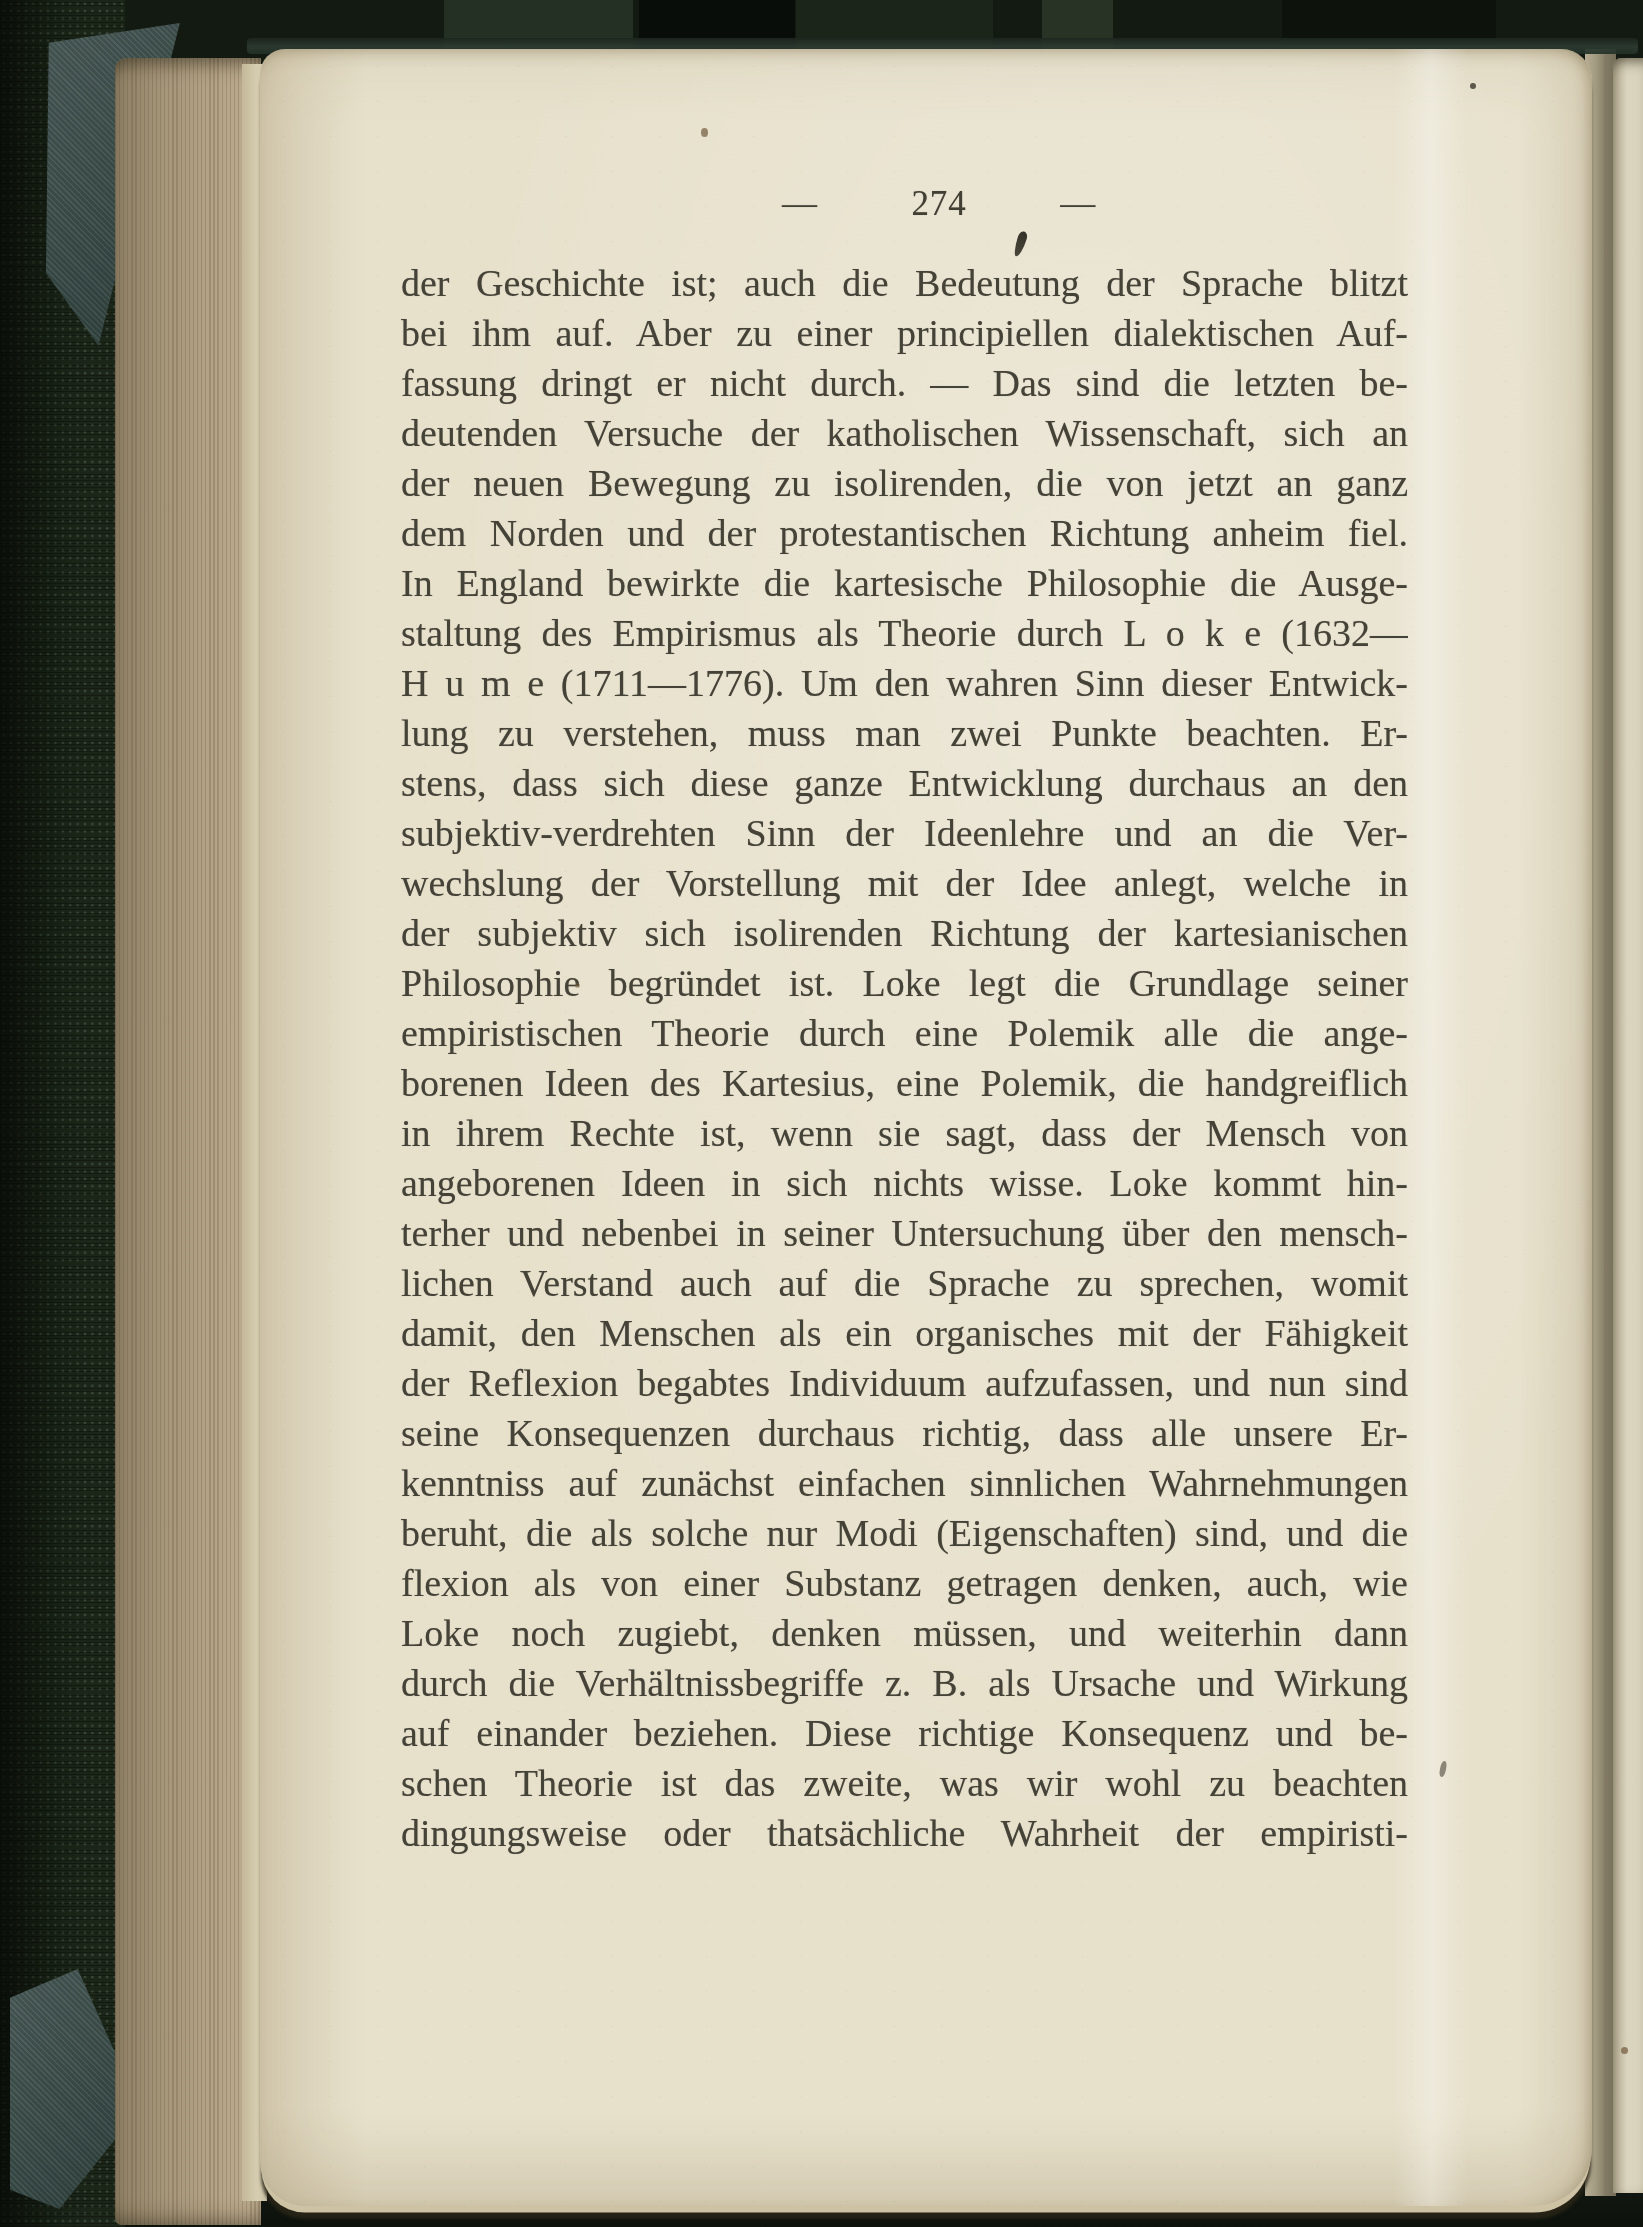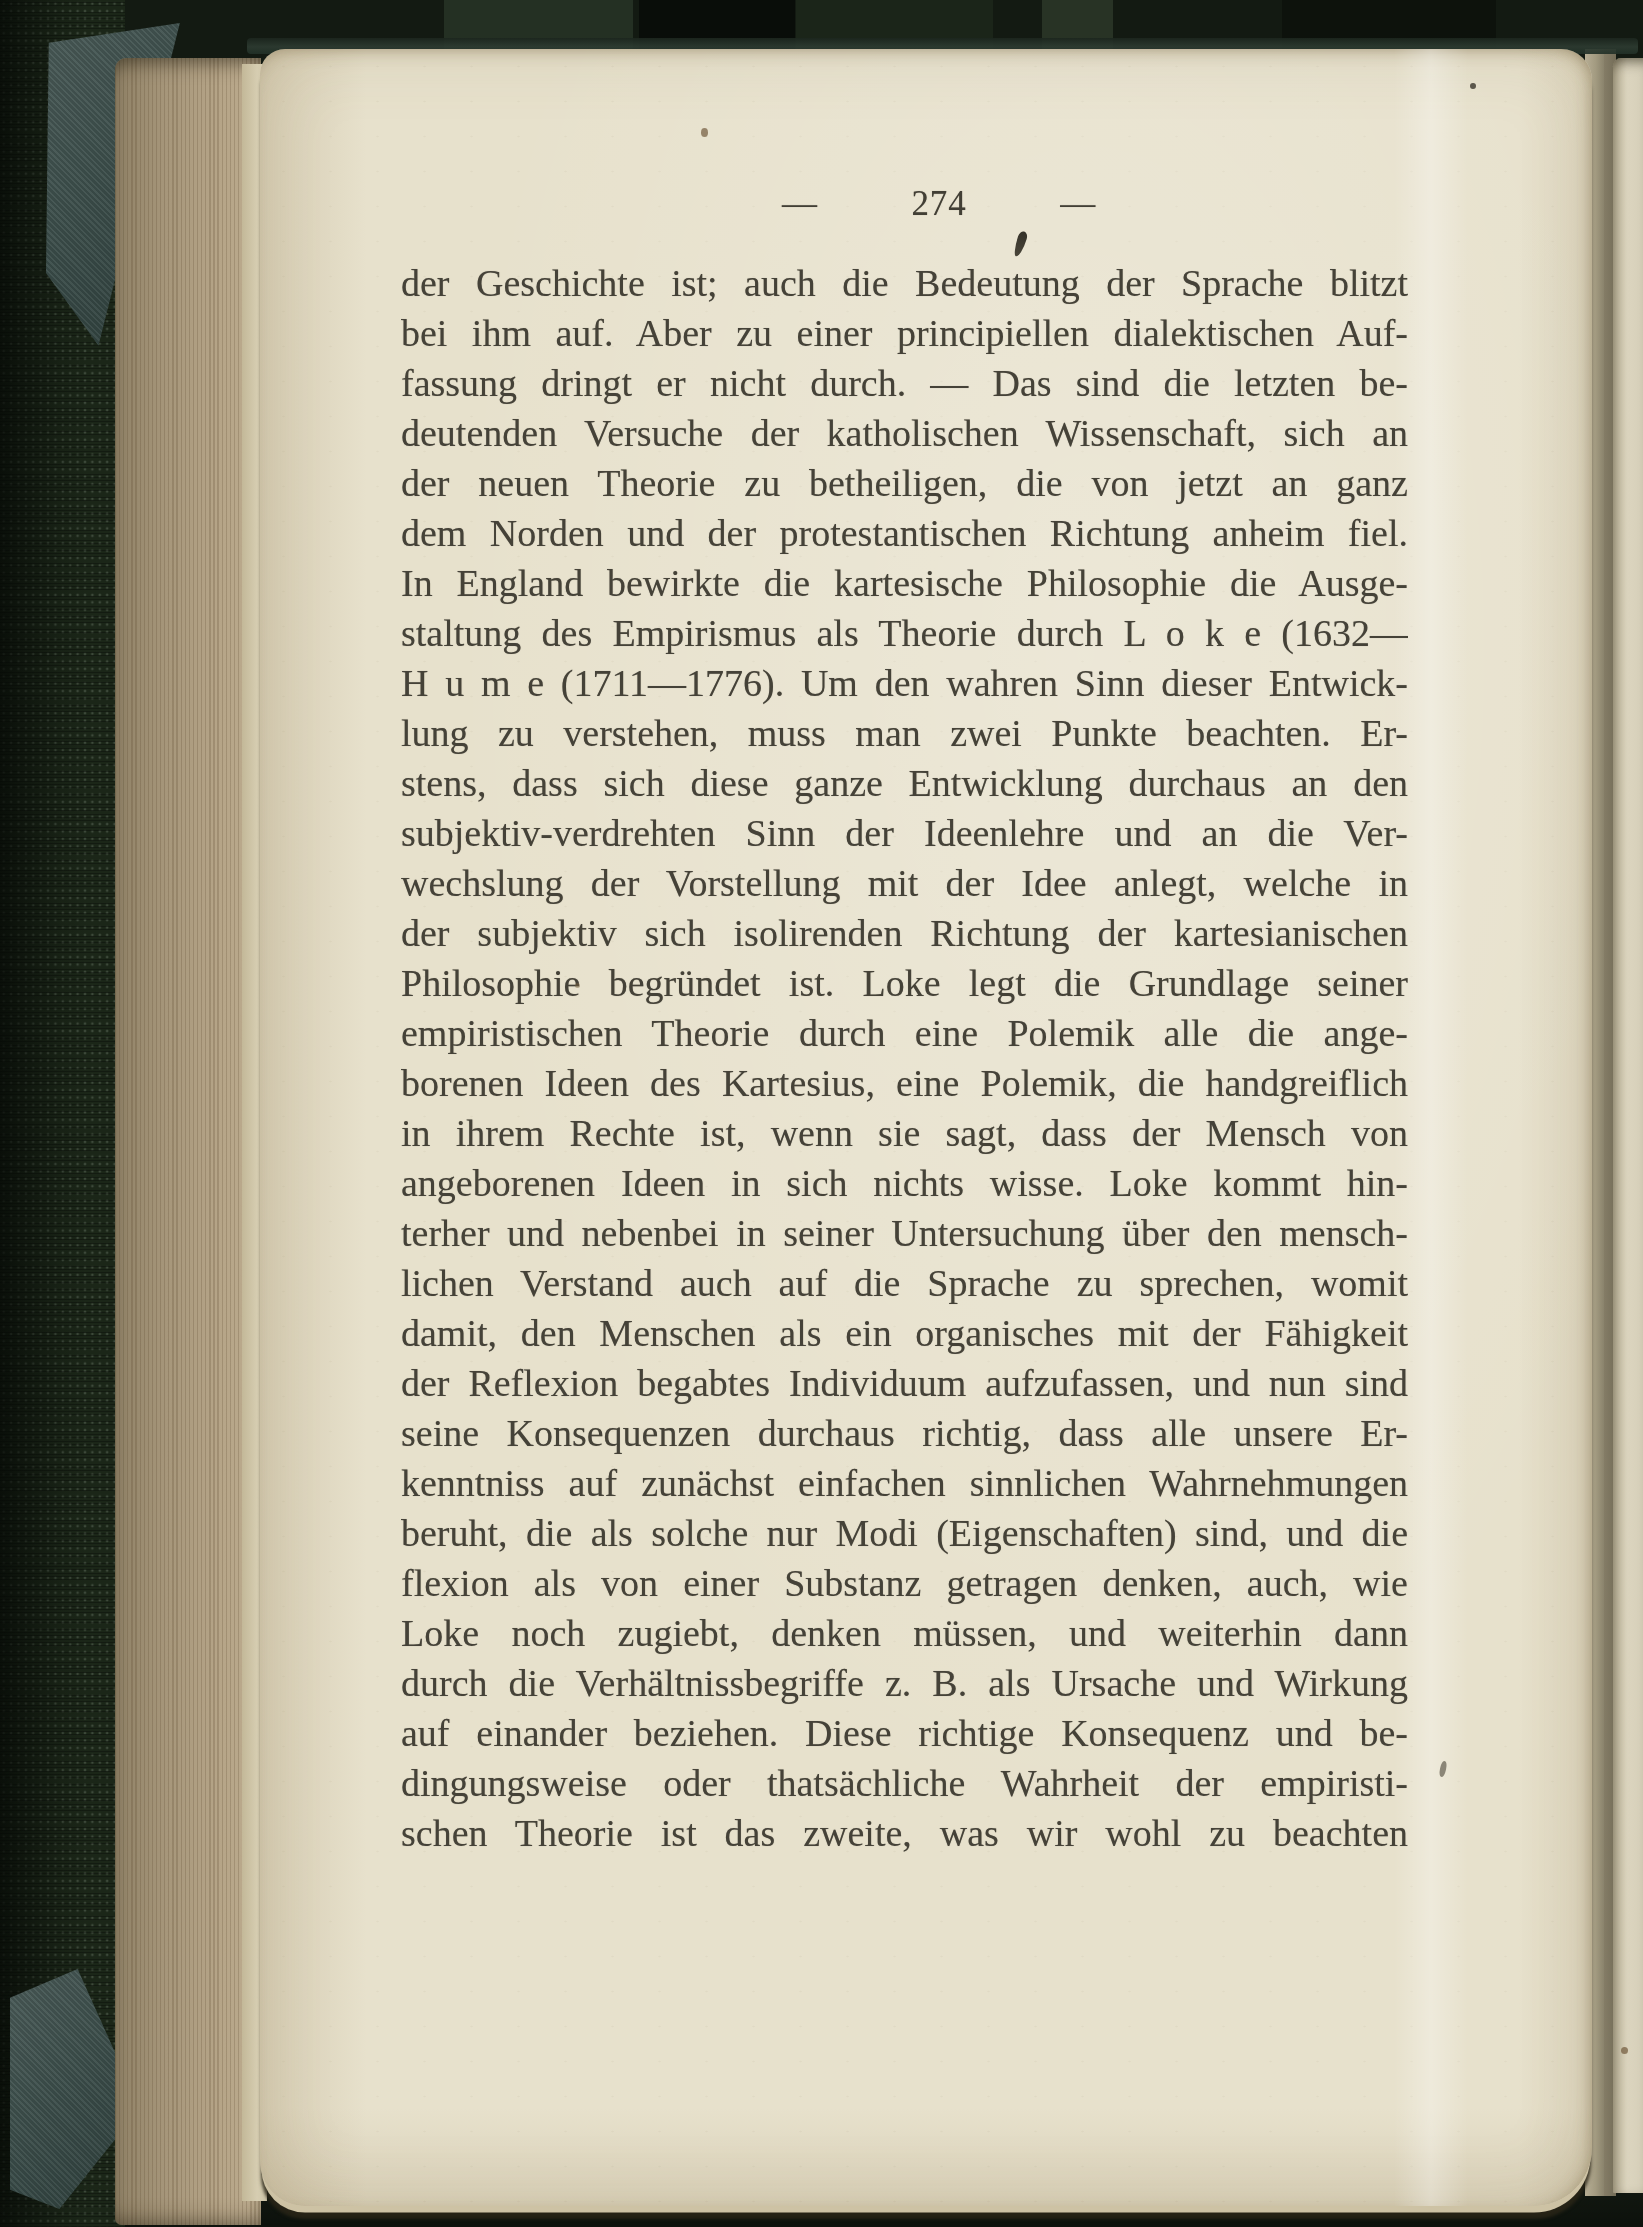--- a/index.html
+++ b/index.html
@@ -160,21 +160,21 @@
     <span>—</span>
     <span>274</span>
     <span>—</span>
   </div>
 
   <div class="text-block">
     <div class="text-line">der Geschichte ist; auch die Bedeutung der Sprache blitzt</div>
     <div class="text-line">bei ihm auf. Aber zu einer principiellen dialektischen Auf-</div>
     <div class="text-line">fassung dringt er nicht durch. — Das sind die letzten be-</div>
     <div class="text-line">deutenden Versuche der katholischen Wissenschaft, sich an</div>
-    <div class="text-line">der neuen Theorie zu betheiligen, die von jetzt an ganz</div>
+    <div class="text-line">der neuen Bewegung zu isolirenden, die von jetzt an ganz</div>
     <div class="text-line">dem Norden und der protestantischen Richtung anheim fiel.</div>
     <div class="text-line">In England bewirkte die kartesische Philosophie die Ausge-</div>
     <div class="text-line">staltung des Empirismus als Theorie durch L o k e (1632—</div>
     <div class="text-line">H u m e (1711—1776). Um den wahren Sinn dieser Entwick-</div>
     <div class="text-line">lung zu verstehen, muss man zwei Punkte beachten. Er-</div>
     <div class="text-line">stens, dass sich diese ganze Entwicklung durchaus an den</div>
     <div class="text-line">subjektiv-verdrehten Sinn der Ideenlehre und an die Ver-</div>
     <div class="text-line">wechslung der Vorstellung mit der Idee anlegt, welche in</div>
     <div class="text-line">der subjektiv sich isolirenden Richtung der kartesianischen</div>
     <div class="text-line">Philosophie begründet ist. Loke legt die Grundlage seiner</div>
@@ -186,22 +186,22 @@
     <div class="text-line">lichen Verstand auch auf die Sprache zu sprechen, womit</div>
     <div class="text-line">damit, den Menschen als ein organisches mit der Fähigkeit</div>
     <div class="text-line">der Reflexion begabtes Individuum aufzufassen, und nun sind</div>
     <div class="text-line">seine Konsequenzen durchaus richtig, dass alle unsere Er-</div>
     <div class="text-line">kenntniss auf zunächst einfachen sinnlichen Wahrnehmungen</div>
     <div class="text-line">beruht, die als solche nur Modi (Eigenschaften) sind, und die</div>
     <div class="text-line">flexion als von einer Substanz getragen denken, auch, wie</div>
     <div class="text-line">Loke noch zugiebt, denken müssen, und weiterhin dann</div>
     <div class="text-line">durch die Verhältnissbegriffe z. B. als Ursache und Wirkung</div>
     <div class="text-line">auf einander beziehen. Diese richtige Konsequenz und be-</div>
+    <div class="text-line">schen Theorie ist das zweite, was wir wohl zu beachten</div>
     <div class="text-line">dingungsweise oder thatsächliche Wahrheit der empiristi-</div>
-    <div class="text-line">schen Theorie ist das zweite, was wir wohl zu beachten</div>
   </div>
 
   <div class="stray-mark"></div>
   <div class="stray-apostrophe"></div>
   <div class="speck a"></div>
   <div class="speck b"></div>
   <div class="speck c"></div>
   <div class="speck d"></div>
 
 </div>

